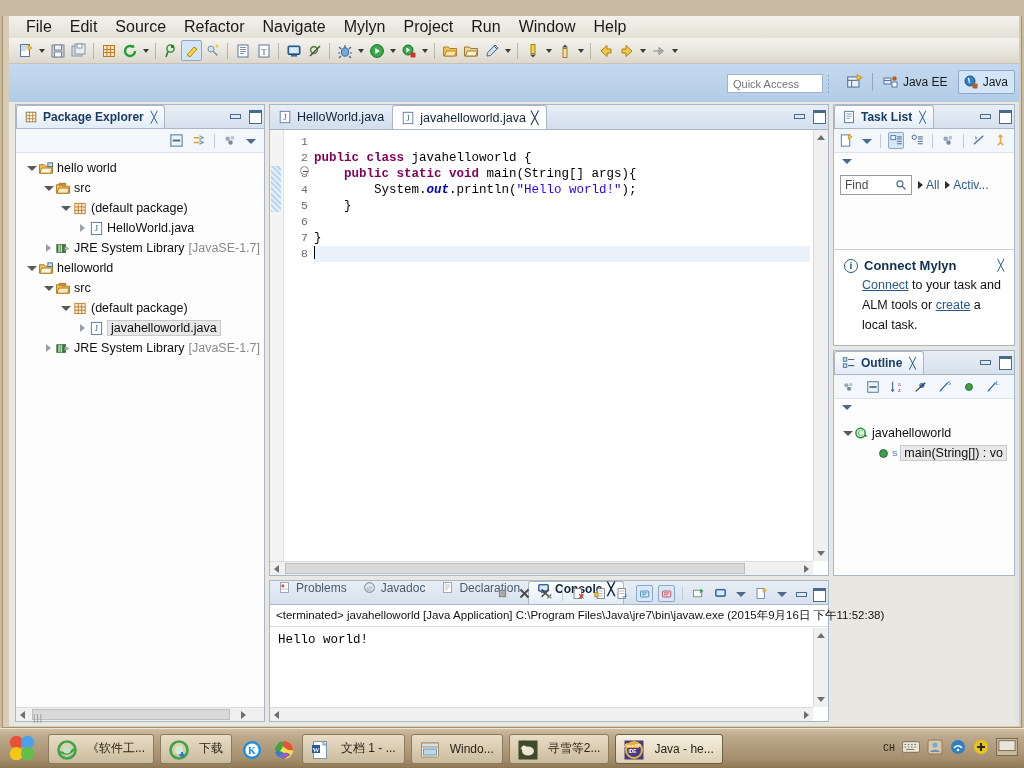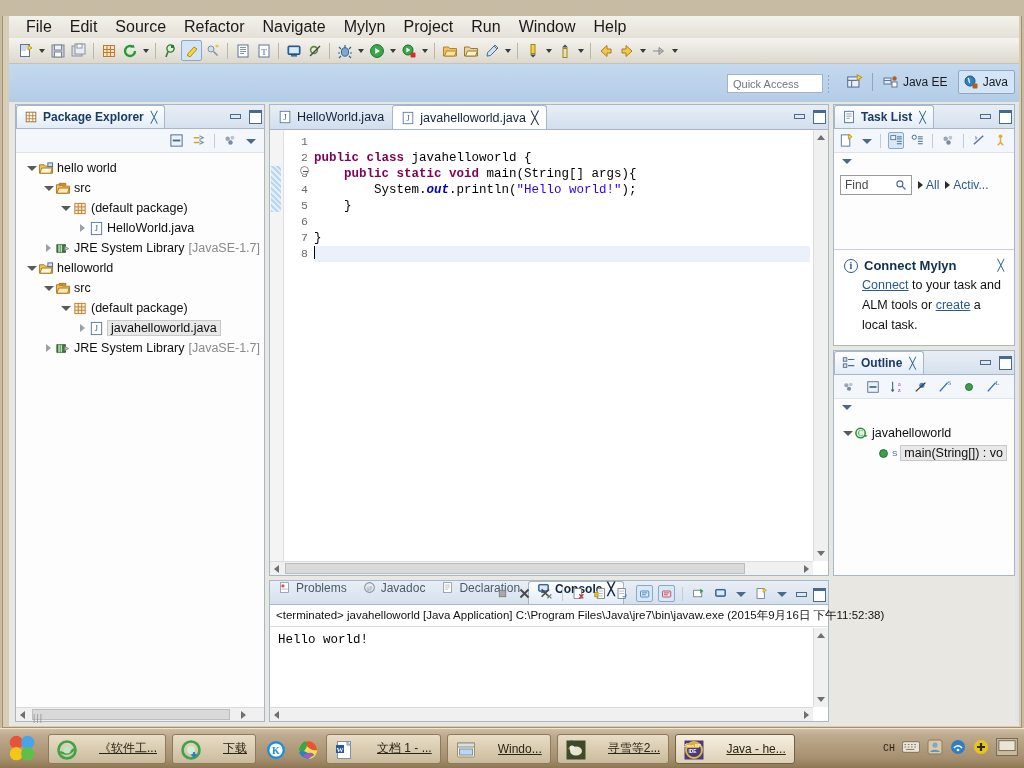--- a/index.html
+++ b/index.html
@@ -283,24 +283,24 @@
   
   .taskbar {
     position: absolute; left: 0; bottom: 0; width: 1024px; height: 40px;
     background: linear-gradient(to bottom,#cdbda4 0%, #bda98c 18%, #a58f6f 75%, #8d7753 100%);
     border-top: 1px solid #efe5d2; display: flex; align-items: center;
   }
   .start-orb {
     width: 40px; height: 36px; margin-left: 2px; display:flex; align-items:center; justify-content:center; cursor:default;
   }
   .tb-item {
-    display: flex; align-items: center; gap: 24px; height: 30px; margin-left: 6px; padding: 0 8px;
+    display: flex; align-items: center; gap: 12px; height: 30px; margin-left: 6px; padding: 0 8px;
     background: linear-gradient(to bottom,#e9ddc6,#cbbb9d);
     border: 1px solid #8b7a5c; border-radius: 3px; font-size: 12px; color: #2b2516;
-    max-width: 126px; overflow: hidden; white-space: nowrap; cursor: default; text-decoration: underline;
+    max-width: 126px; overflow: hidden; white-space: nowrap; cursor: default;
   }
   .tb-item.active { background: linear-gradient(to bottom,#f6efe0,#ddd0b5); border-color:#6f6145; }
   .tb-item .lbl { overflow:hidden; text-overflow:ellipsis; }
   .tray { margin-left:auto; display:flex; align-items:center; gap:7px; padding-right:6px; }
   .tray .t-txt { font-size:10px; color:#2b2516; font-family:"Liberation Mono", monospace; }
 
   .fi { width:18px; height:18px; flex:0 0 18px; display:block; }
 </style>
 </head>
 <body>

